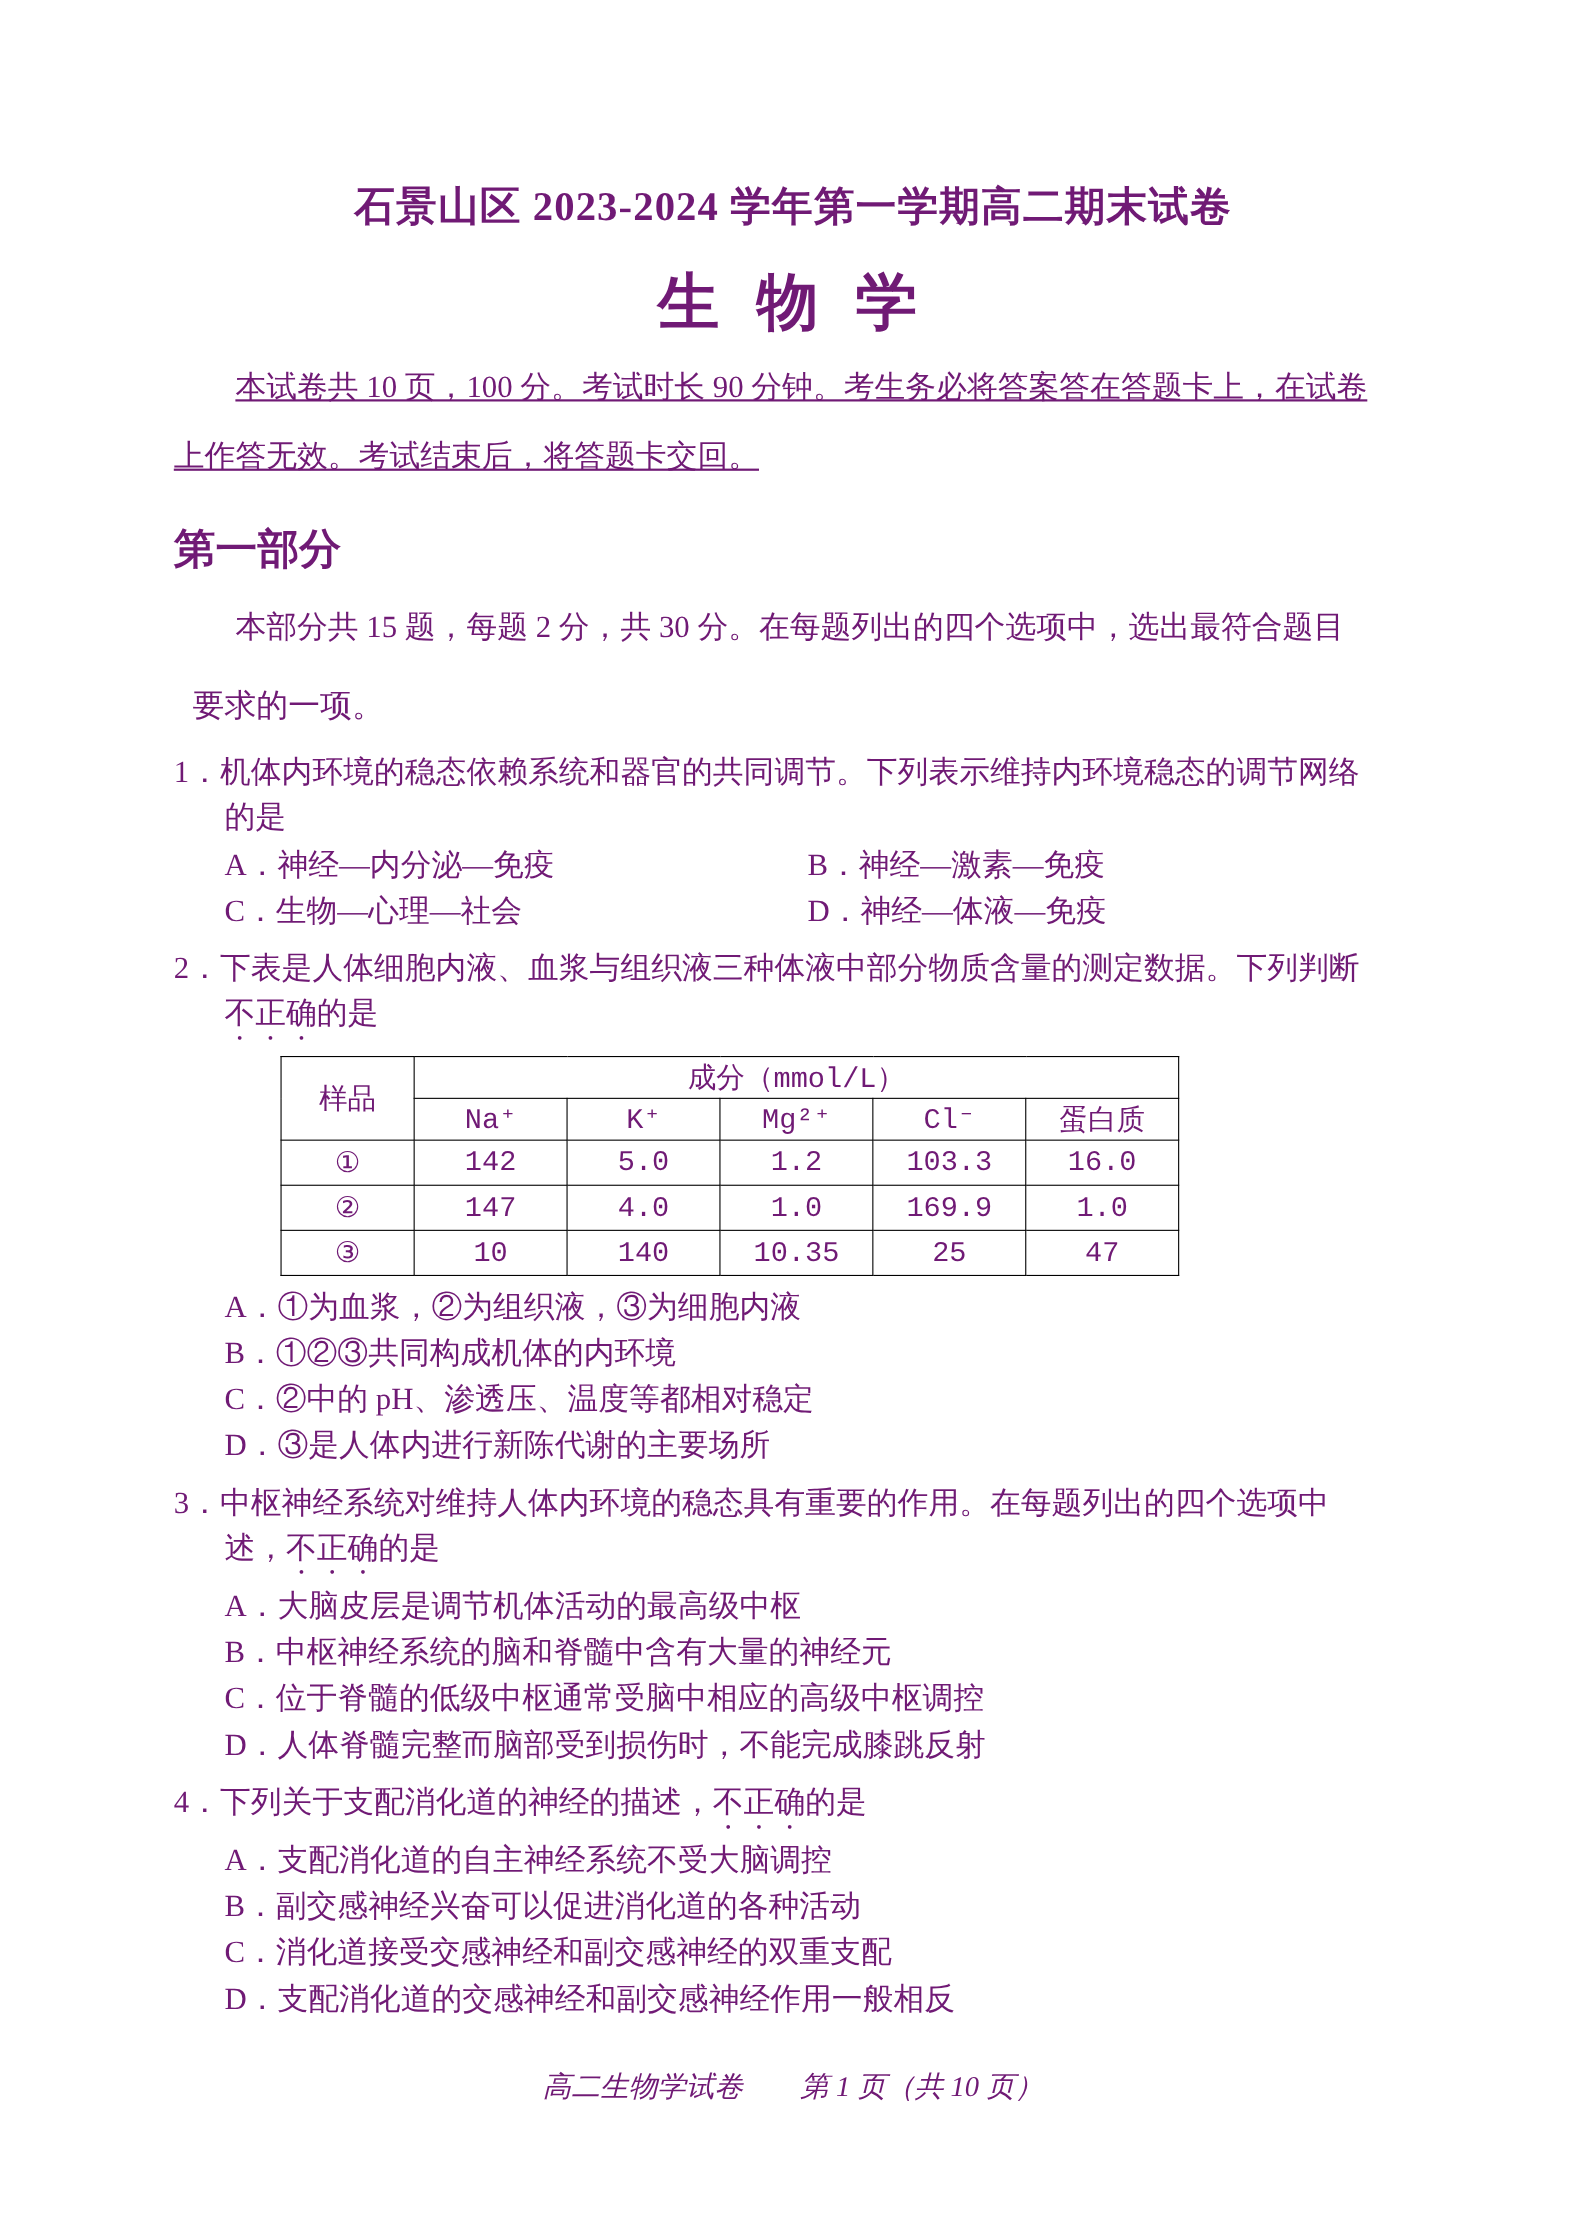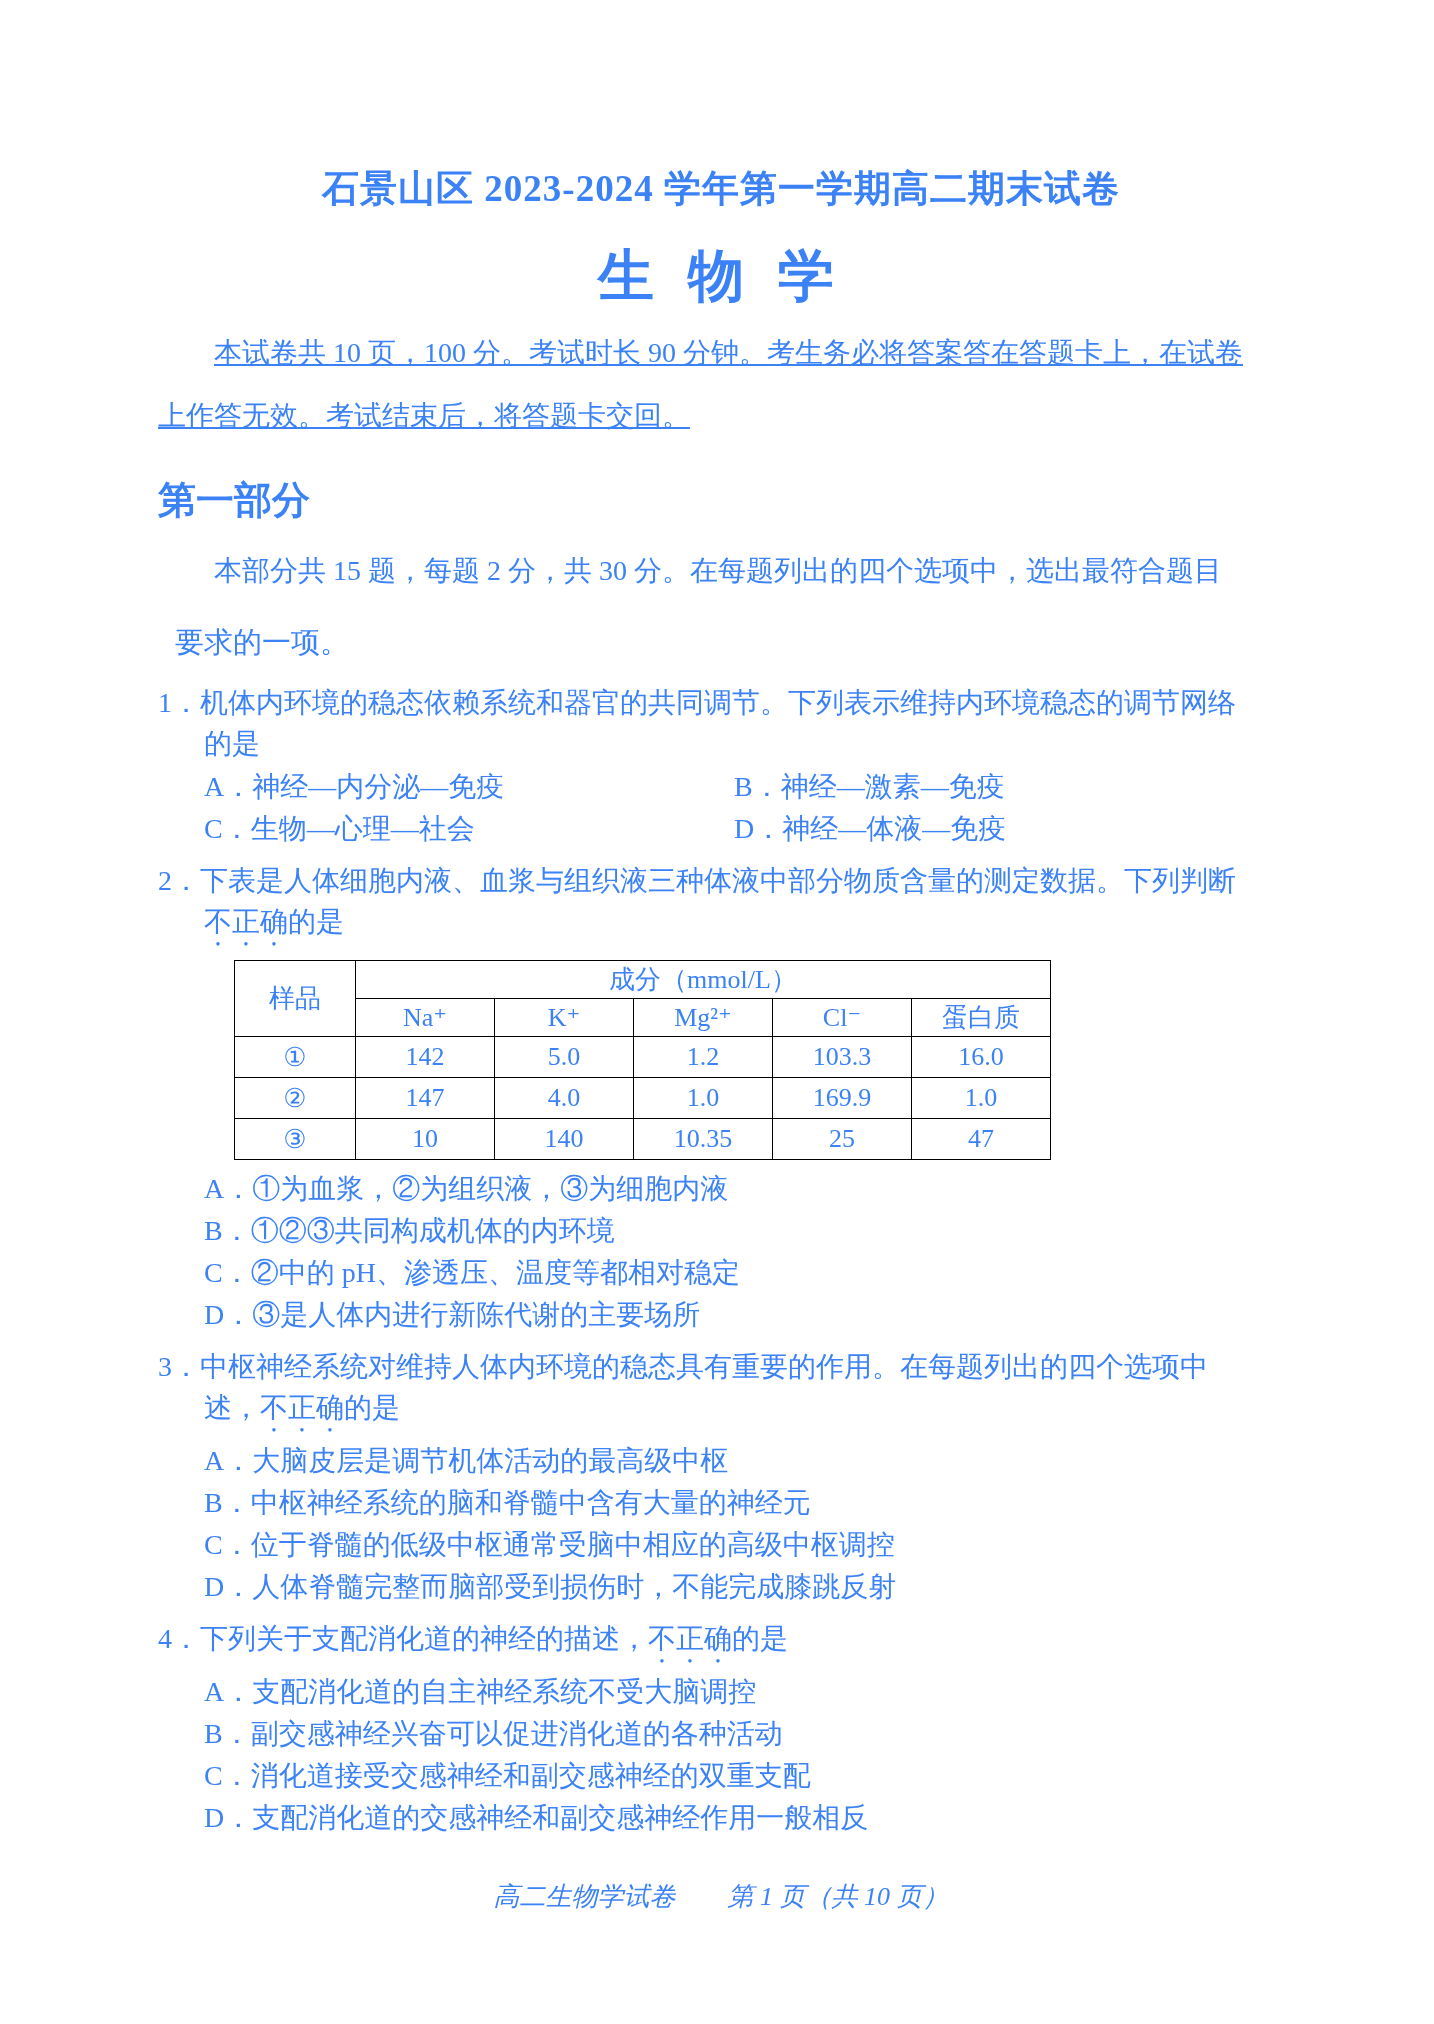--- a/index.html
+++ b/index.html
@@ -1,21 +1,21 @@
 <!DOCTYPE html>
 <html><head>
 <meta charset="utf-8">
 <style>
   html, body { margin: 0; padding: 0; background: #ffffff; }
   .page {
     position: relative;
     width: 1434px;
     height: 2024px;
     background: #ffffff;
-    color: #3b82f6;
+    color: #701a75;
     font-family: "Liberation Serif", "DejaVu Serif", serif;
     overflow: hidden;
   }
   .content {
     padding: 165px 150px 0 158px; 
   }
   .title {
     margin: 0;
     font-size: 37px;
     font-weight: bold;
@@ -55,23 +55,24 @@
   }
   .option { line-height: 42px; }
   .emph {
     -webkit-text-emphasis: dot;
     -webkit-text-emphasis-position: under right;
     text-emphasis: dot;
     text-emphasis-position: under right;
   }
   .sample-table {
     border-collapse: collapse;
-    margin: 8px 0 8px 76px;
+    margin: 8px 0 8px 97px;
     font-size: 26px;
     text-align: center;
+    font-family: Liberation Mono, monospace;
   }
   .sample-table td {
     border: 1px solid #000000;
     padding: 0 6px;
     text-align: center;
     vertical-align: middle;
   }
   .sample-table .col-sample { width: 108px; }
   .sample-table .col-val { width: 126px; }
   .sample-table .hdr-row td { height: 37px; }

